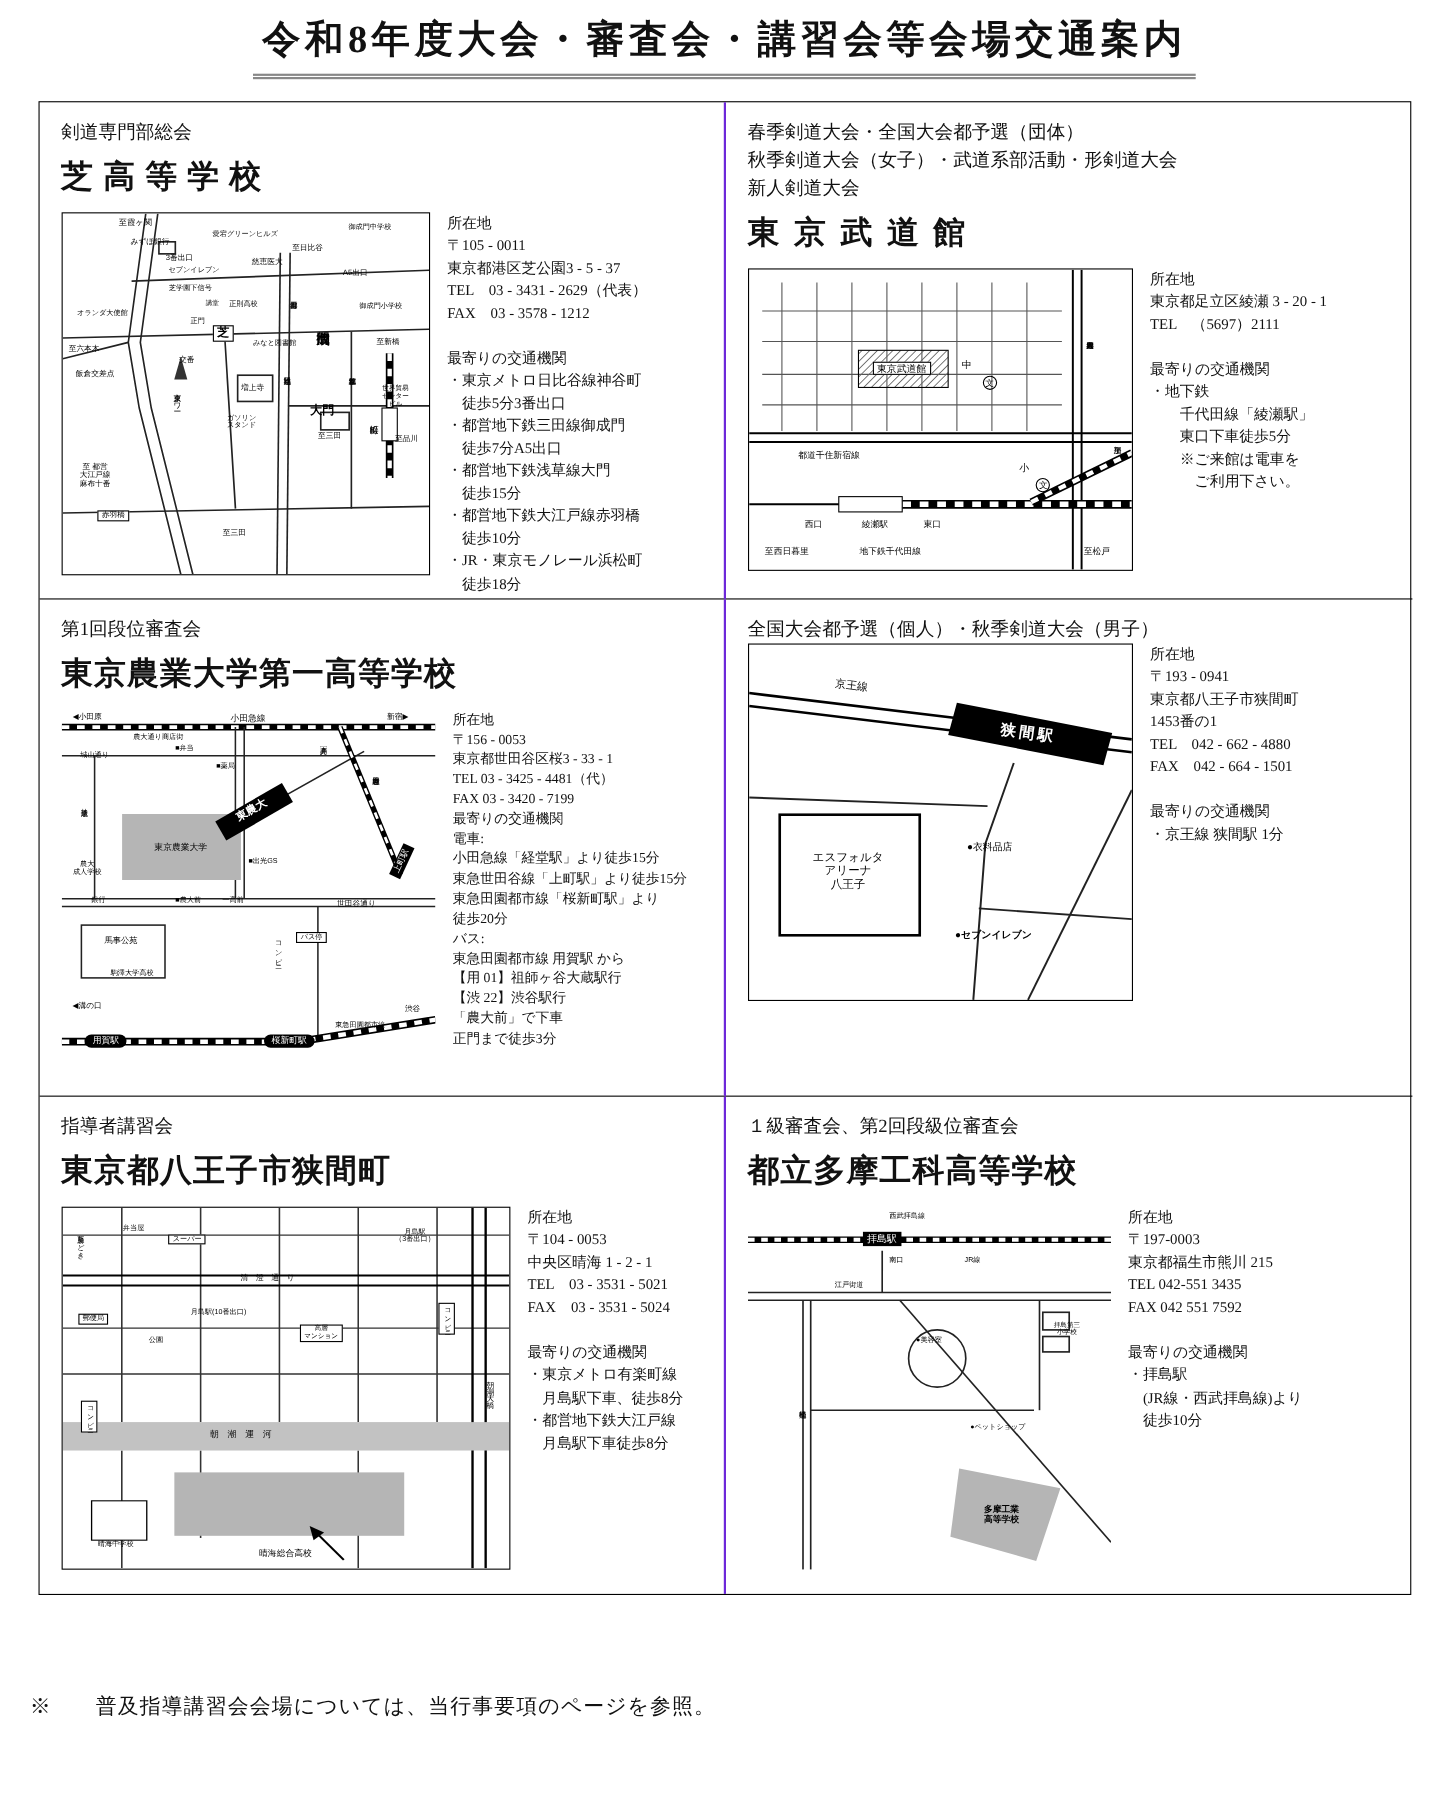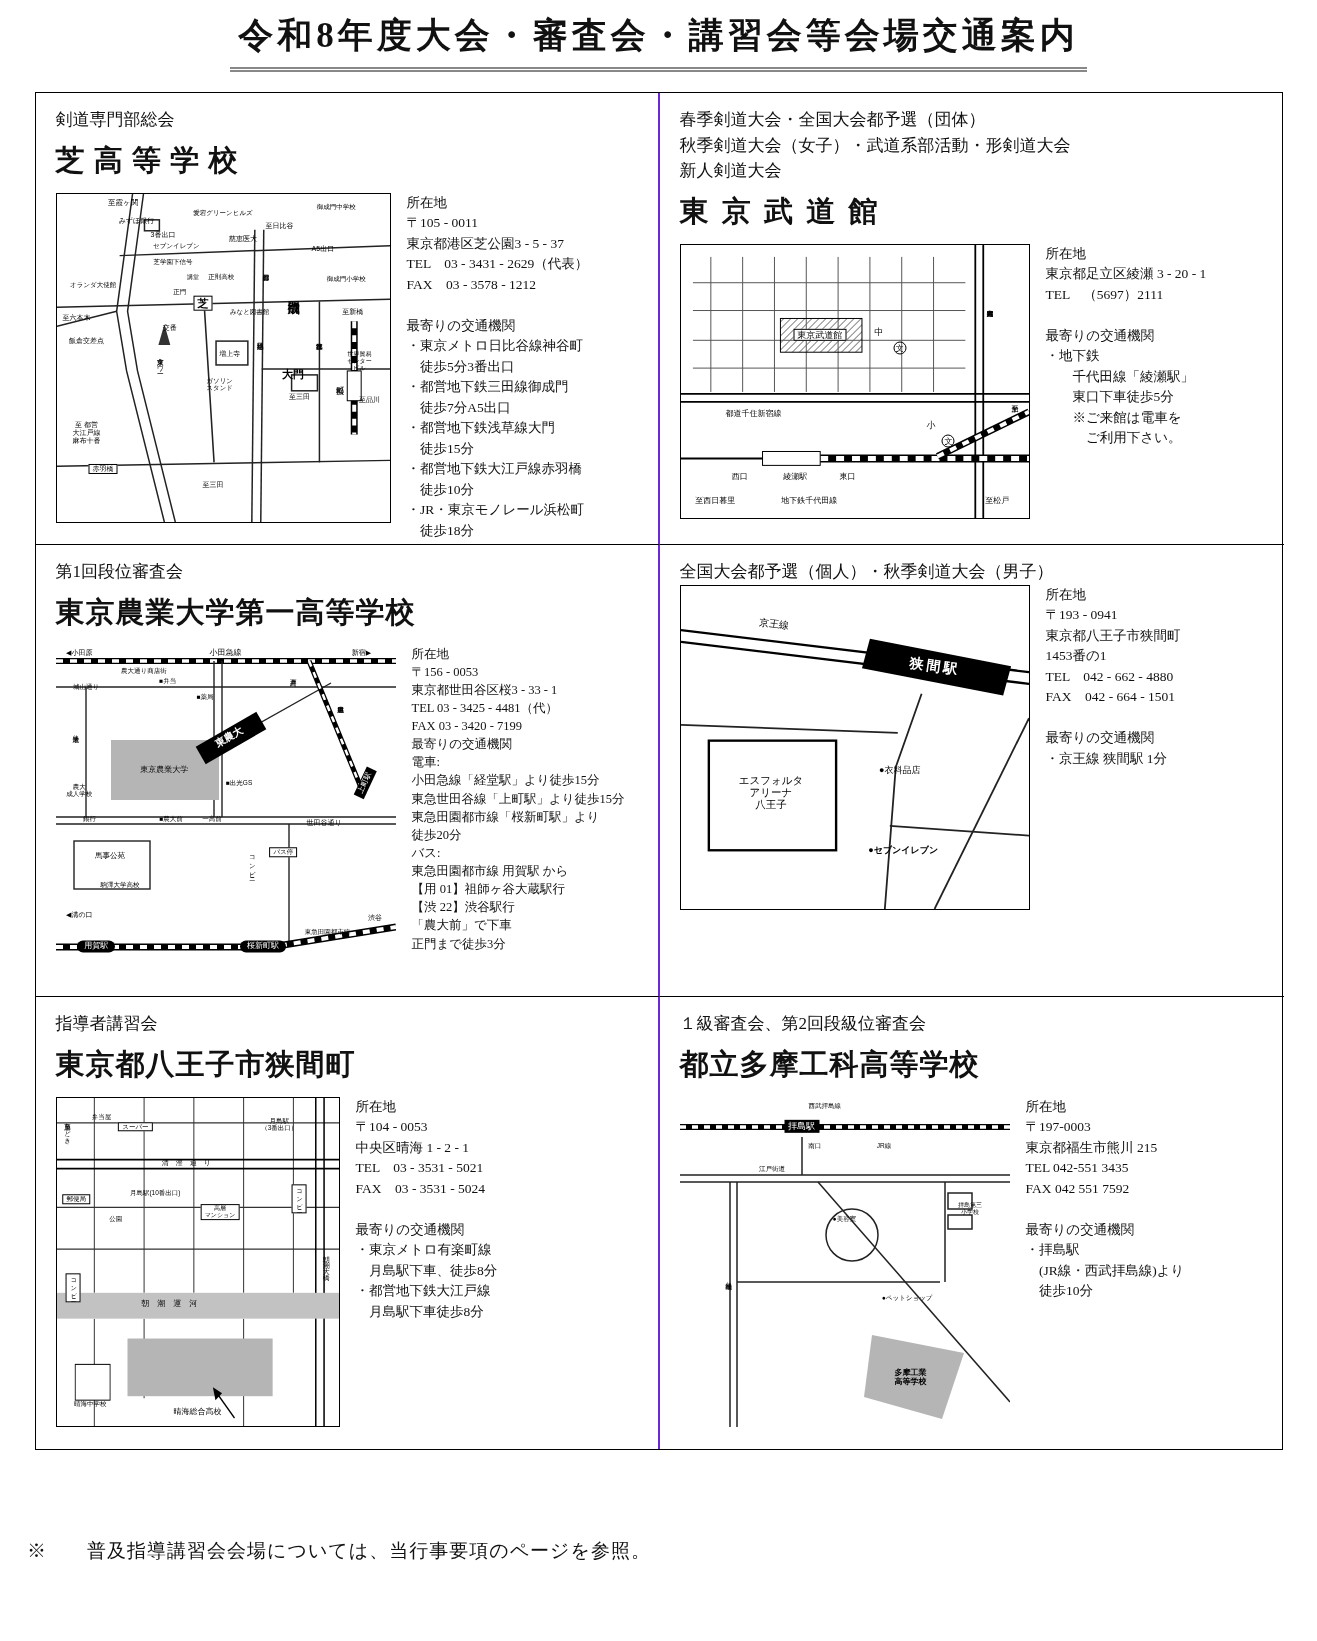--- a/index.html
+++ b/index.html
@@ -313,21 +313,21 @@
 
 最寄りの交通機関
 ・京王線 狭間駅 1分</div>
       </div>
     </section>
 
     <section class="card">
       <div class="event">指導者講習会</div>
       <h2 class="venue">東京都八王子市狭間町</h2>
       <div class="card-body">
-        <div class="map bordered" style="width:284px;height:330px">
+        <div class="map bordered" style="width:408px;height:330px">
           <svg viewBox="0 0 340 330" preserveAspectRatio="none">
             <g stroke="#333" stroke-width="1.2" fill="none">
               <path d="M45,0V196 M105,0V196 M165,0V196 M225,0V196 M285,0V196"></path>
               <path d="M0,25H340 M0,110H340 M0,152H340"></path>
               <path d="M45,222V330 M105,222V302 M225,222V330"></path>
             </g>
             <g stroke="#000" stroke-width="1.8" fill="none">
               <path d="M0,62H340 M0,71H340"></path>
               <path d="M312,0V330 M322,0V330"></path>
             </g>

